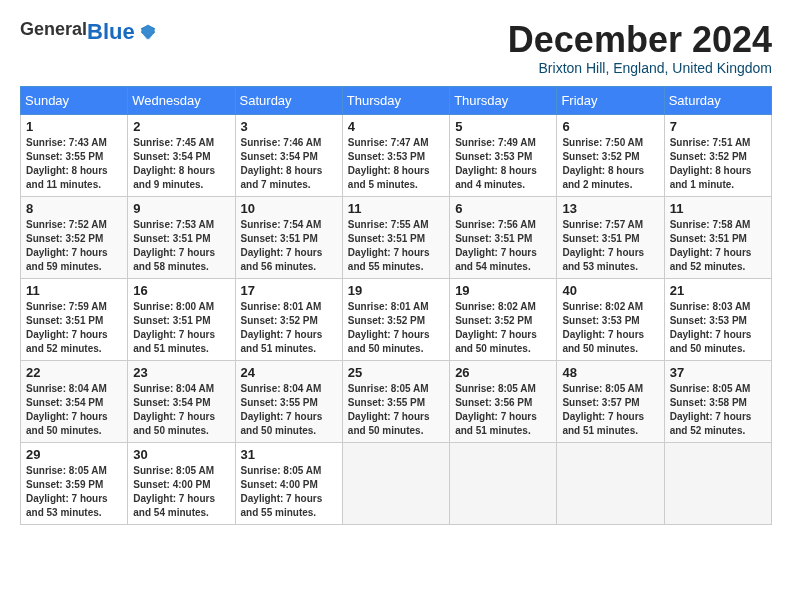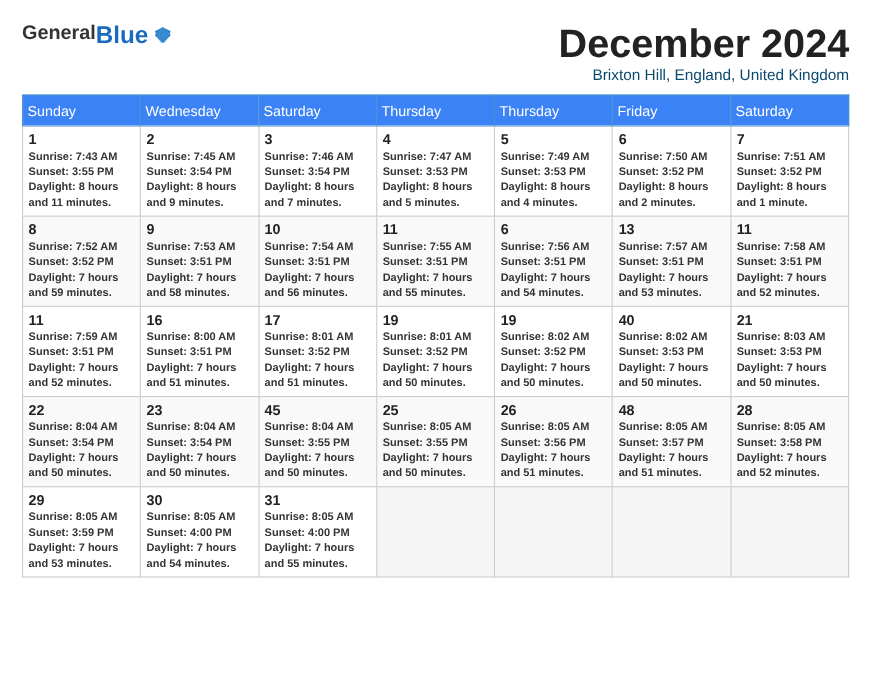--- a/index.html
+++ b/index.html
@@ -327,21 +327,21 @@
       </td>
         <td>
         <span class="day-num">23</span>
         <span class="day-info">
           Sunrise: 8:04 AM<br>
           Sunset: 3:54 PM<br>
           Daylight: 7 hours and 50 minutes.
         </span>
       </td>
         <td>
-        <span class="day-num">45</span>
+        <span class="day-num">24</span>
         <span class="day-info">
           Sunrise: 8:04 AM<br>
           Sunset: 3:55 PM<br>
           Daylight: 7 hours and 50 minutes.
         </span>
       </td>
         <td>
         <span class="day-num">25</span>
         <span class="day-info">
           Sunrise: 8:05 AM<br>
@@ -359,21 +359,21 @@
       </td>
         <td>
         <span class="day-num">48</span>
         <span class="day-info">
           Sunrise: 8:05 AM<br>
           Sunset: 3:57 PM<br>
           Daylight: 7 hours and 51 minutes.
         </span>
       </td>
         <td>
-        <span class="day-num">28</span>
+        <span class="day-num">37</span>
         <span class="day-info">
           Sunrise: 8:05 AM<br>
           Sunset: 3:58 PM<br>
           Daylight: 7 hours and 52 minutes.
         </span>
       </td>
       </tr>
       <tr>
         <td>
         <span class="day-num">29</span>

